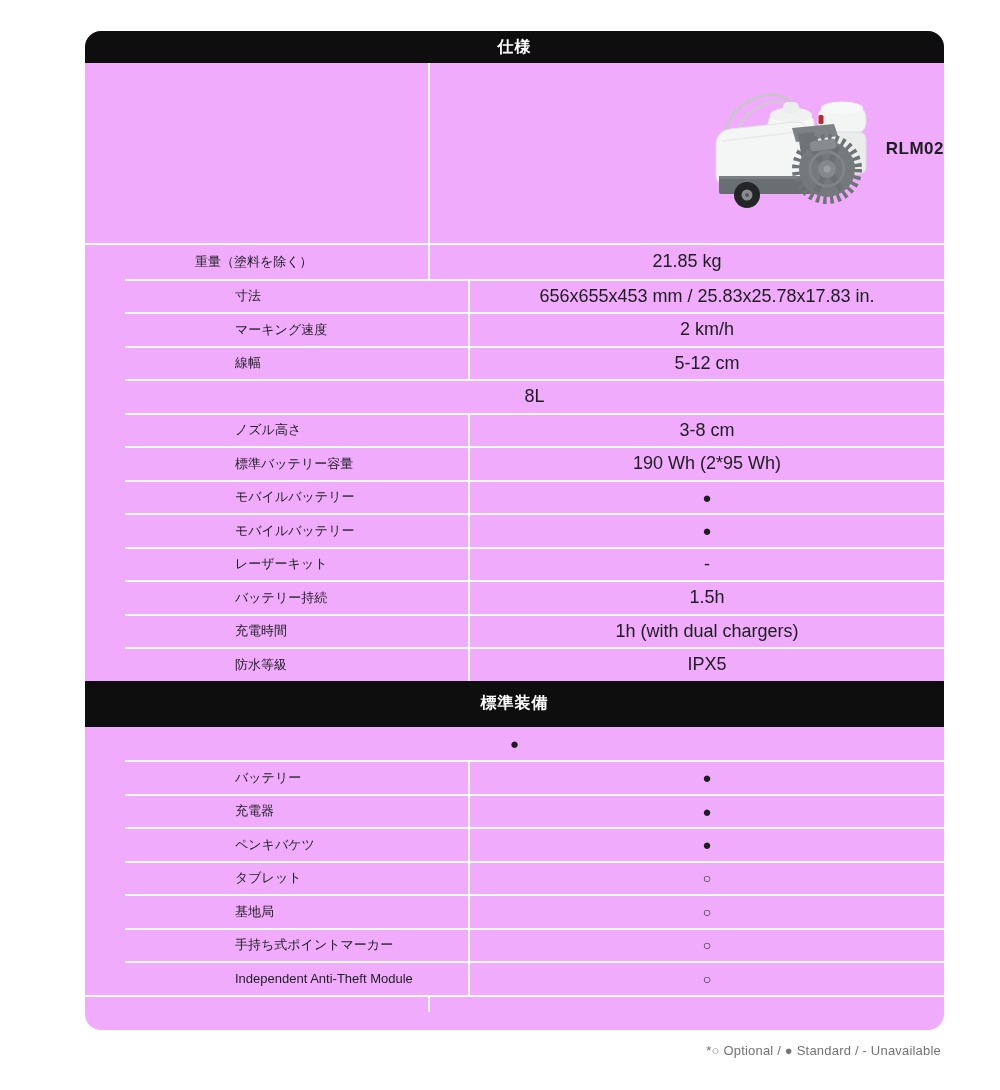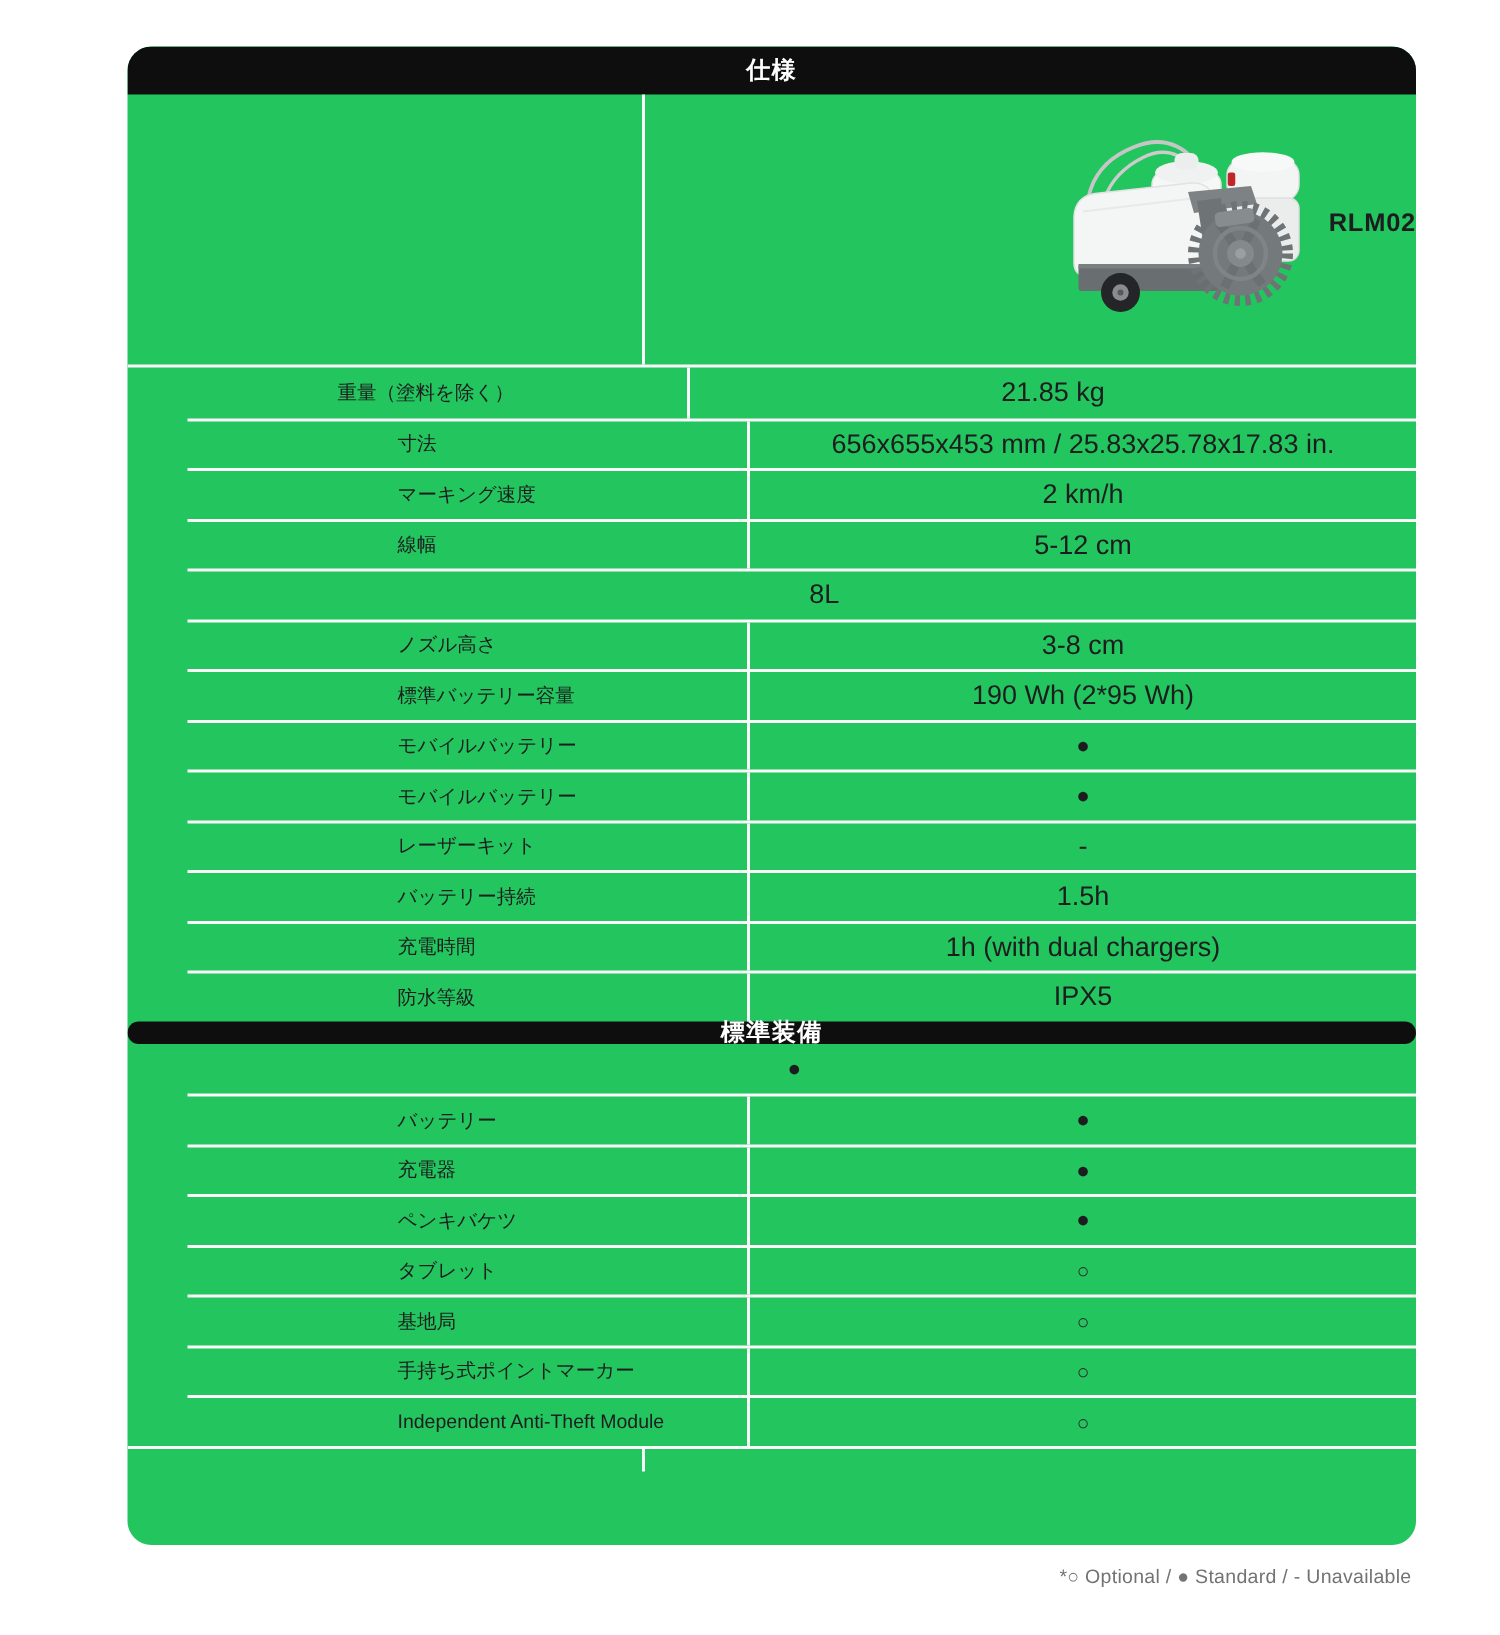--- a/index.html
+++ b/index.html
@@ -1,34 +1,34 @@
 <!DOCTYPE html>
 <html><head>
 <meta charset="utf-8">
 <style>
   * { margin:0; padding:0; box-sizing:border-box; }
   html,body { width:1000px; height:1090px; background:#ffffff;
               font-family:"Liberation Sans","DejaVu Sans",sans-serif; color:#1d1d1f; }
   .page { position:relative; width:1000px; height:1090px; }
 
   .card { position:absolute; left:85px; top:31px; width:859px; height:999px;
-          background:#22c55e; border-radius:16px; overflow:hidden; }
+          background:#f0abfc; border-radius:16px; overflow:hidden; }
 
   .bar { height:32px; background:#0e0e0e; color:#ffffff; display:flex;
          align-items:center; justify-content:center; font-weight:bold;
          font-size:16px; letter-spacing:1px; }
-  .bar.second { height:15px;border-radius:14px; }
+  .bar.second { height:46px; }
 
   .hero { display:flex; height:182px; border-bottom:2px solid #fafafa; }
   .hero-left { width:345px; border-right:2px solid #fafafa; }
   .hero-right { flex:1; display:flex; flex-direction:row; align-items:center;
                 justify-content:flex-end; padding-bottom:10px; }
   .model { font-weight:bold; font-size:17px; letter-spacing:0.5px; margin-top:2px; }
 
-  .row { display:flex; height:33.5px;padding-left:30px; }
+  .row { display:flex; height:33.5px; }
   .rows .row + .row { border-top:2px solid #fafafa;margin-left:40px; }
   .cell { display:flex; align-items:center; }
   .cell.label { width:345px; padding-left:110px; border-right:2px solid #fafafa;
                 font-size:13px; }
   .cell.value { flex:1; justify-content:center; font-size:18px; text-align:center; }
   .cell.value.sym { font-size:15px; }
   .cell.value.sym.open { font-size:14px; color:#2a2a2a; }
 
   .bottom-pad { height:17px; border-top:2px solid #fafafa; display:flex; }
   .bottom-pad .pad-left { width:345px; border-right:2px solid #fafafa; }

